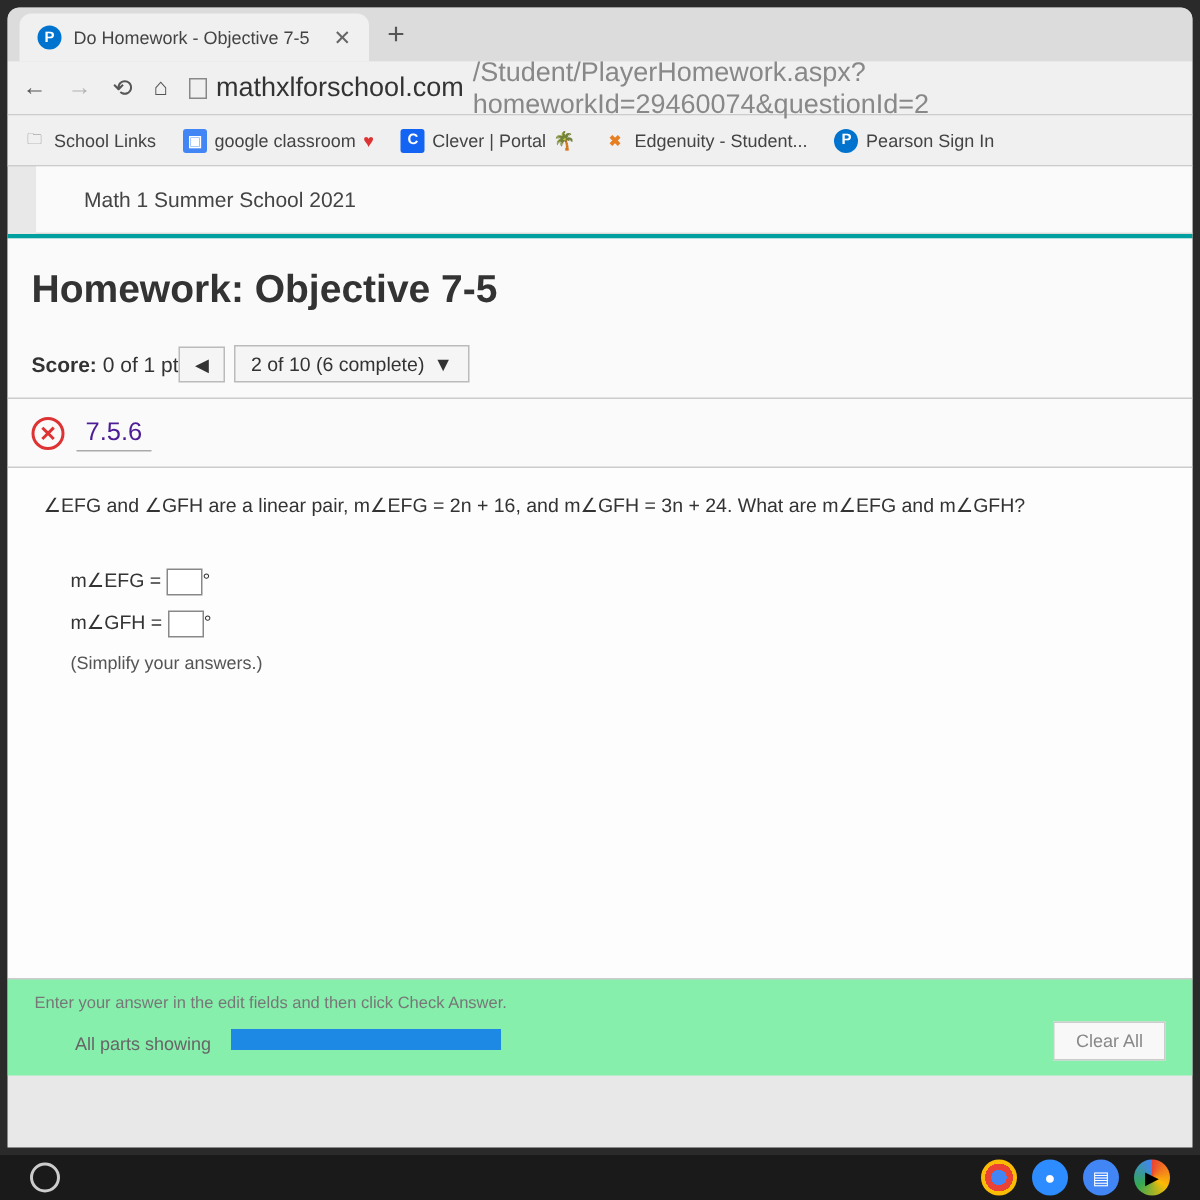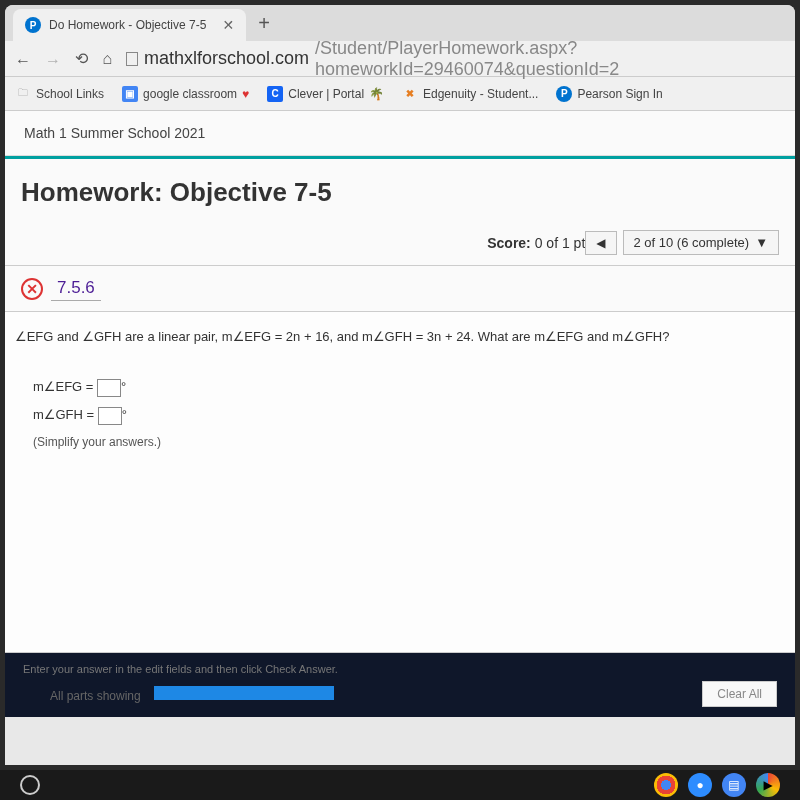--- a/index.html
+++ b/index.html
@@ -22,39 +22,39 @@
     .bookmarks { background: #f0f0f0; height: 34px; display: flex; align-items: center; padding: 0 10px; gap: 18px; border-bottom: 1px solid #ccc; font-size: 12px; color: #444; }
     .bookmark { display: flex; align-items: center; gap: 5px; cursor: pointer; }
     .bm-icon { width: 16px; height: 16px; display: inline-flex; align-items: center; justify-content: center; font-size: 10px; }
     .bm-folder { color: #888; }
     .bm-gc { background: #4285f4; color: white; font-weight: bold; border-radius: 2px; }
     .bm-heart { color: #d33; }
     .bm-clever { background: #1464f4; color: white; font-weight: bold; border-radius: 2px; }
     .bm-edg { color: #e67e22; font-weight: bold; }
     .bm-pearson { width: 16px; height: 16px; border-radius: 50%; background: #0073cf; color: white; font-size: 10px; font-weight: bold; }
     
-    .course-bar { background: #fafafa; padding: 14px 19px; font-size: 14px; color: #444; border-bottom: 1px solid #ddd; }
+    .course-bar { background: #fafafa; padding: 14px 32px; font-size: 14px; color: #444; border-bottom: 1px solid #ddd; margin-left: 19px; }
     .teal-divider { height: 3px; background: #00a0a0; }
     
     .hw-title { padding: 18px 16px 14px; font-size: 26px; font-weight: bold; color: #333; background: #fafafa; }
-    .score-bar { background: #fafafa; padding: 8px 16px 10px; display: flex; align-items: center; justify-content: flex-end; border-bottom: 1px solid #ccc; font-size: 14px; color: #333; }
+    .score-bar { background: #fafafa; padding: 8px 16px 10px; display: flex; align-items: center; justify-content: flex-start; border-bottom: 1px solid #ccc; font-size: 14px; color: #333; }
     .nav-controls { display: flex; align-items: center; gap: 6px; }
     .nav-btn { border: 1px solid #bbb; background: #f5f5f5; padding: 4px 10px; cursor: pointer; font-size: 12px; }
     .progress-box { border: 1px solid #bbb; background: #f5f5f5; padding: 4px 10px; font-size: 13px; display: flex; align-items: center; gap: 6px; }
     
     .question-header { padding: 10px 16px; display: flex; align-items: center; gap: 8px; background: #fafafa; border-bottom: 1px solid #ccc; }
     .x-icon { width: 22px; height: 22px; border: 2px solid #d33; border-radius: 50%; display: flex; align-items: center; justify-content: center; color: #d33; font-weight: bold; font-size: 14px; }
     .q-num { font-size: 17px; color: #4c1d95; border-bottom: 1px solid #aaa; padding: 2px 6px; }
     
-    .question-body { background: #fdfdfd; padding: 14px 10px; font-size: 13px; color: #333; line-height: 1.7; min-height: 340px; }
+    .question-body { background: #fdfdfd; padding: 14px 24px; font-size: 13px; color: #333; line-height: 1.7; min-height: 340px; }
     .input-box { display: inline-block; width: 24px; height: 18px; border: 1px solid #888; vertical-align: middle; background: white; }
     .answer-line { margin: 6px 0 6px 18px; font-size: 13px; }
     .simplify { margin-left: 18px; font-size: 12px; color: #555; }
     
-    .footer-area { background: #0f172a; padding: 10px 18px; border-top: 1px solid #ccc; font-size: 11px; color: #777; }
+    .footer-area { background: #86efac; padding: 10px 18px; border-top: 1px solid #ccc; font-size: 11px; color: #777; }
     .progress-row { display: flex; align-items: center; justify-content: space-between; margin-top: 6px; margin-left: 27px; }
     .progress-label { font-size: 12px; color: #666; }
     .progress-bar { width: 180px; height: 14px; background: #ddd; display: inline-block; margin-left: 10px; }
     .progress-fill { width: 100%; height: 100%; background: #1e88e5; }
     .clear-btn { border: 1px solid #ccc; background: #f8f8f8; padding: 5px 14px; font-size: 12px; color: #888; cursor: pointer; }
     
     .shelf { height: 30px; background: #1a1a1a; display: flex; align-items: center; justify-content: space-between; padding: 0 20px; }
     .shelf-left { width: 20px; height: 20px; border: 2px solid #ccc; border-radius: 50%; }
     .shelf-right { display: flex; gap: 10px; }
     .shelf-icon { width: 24px; height: 24px; border-radius: 50%; display: flex; align-items: center; justify-content: center; font-size: 12px; }

